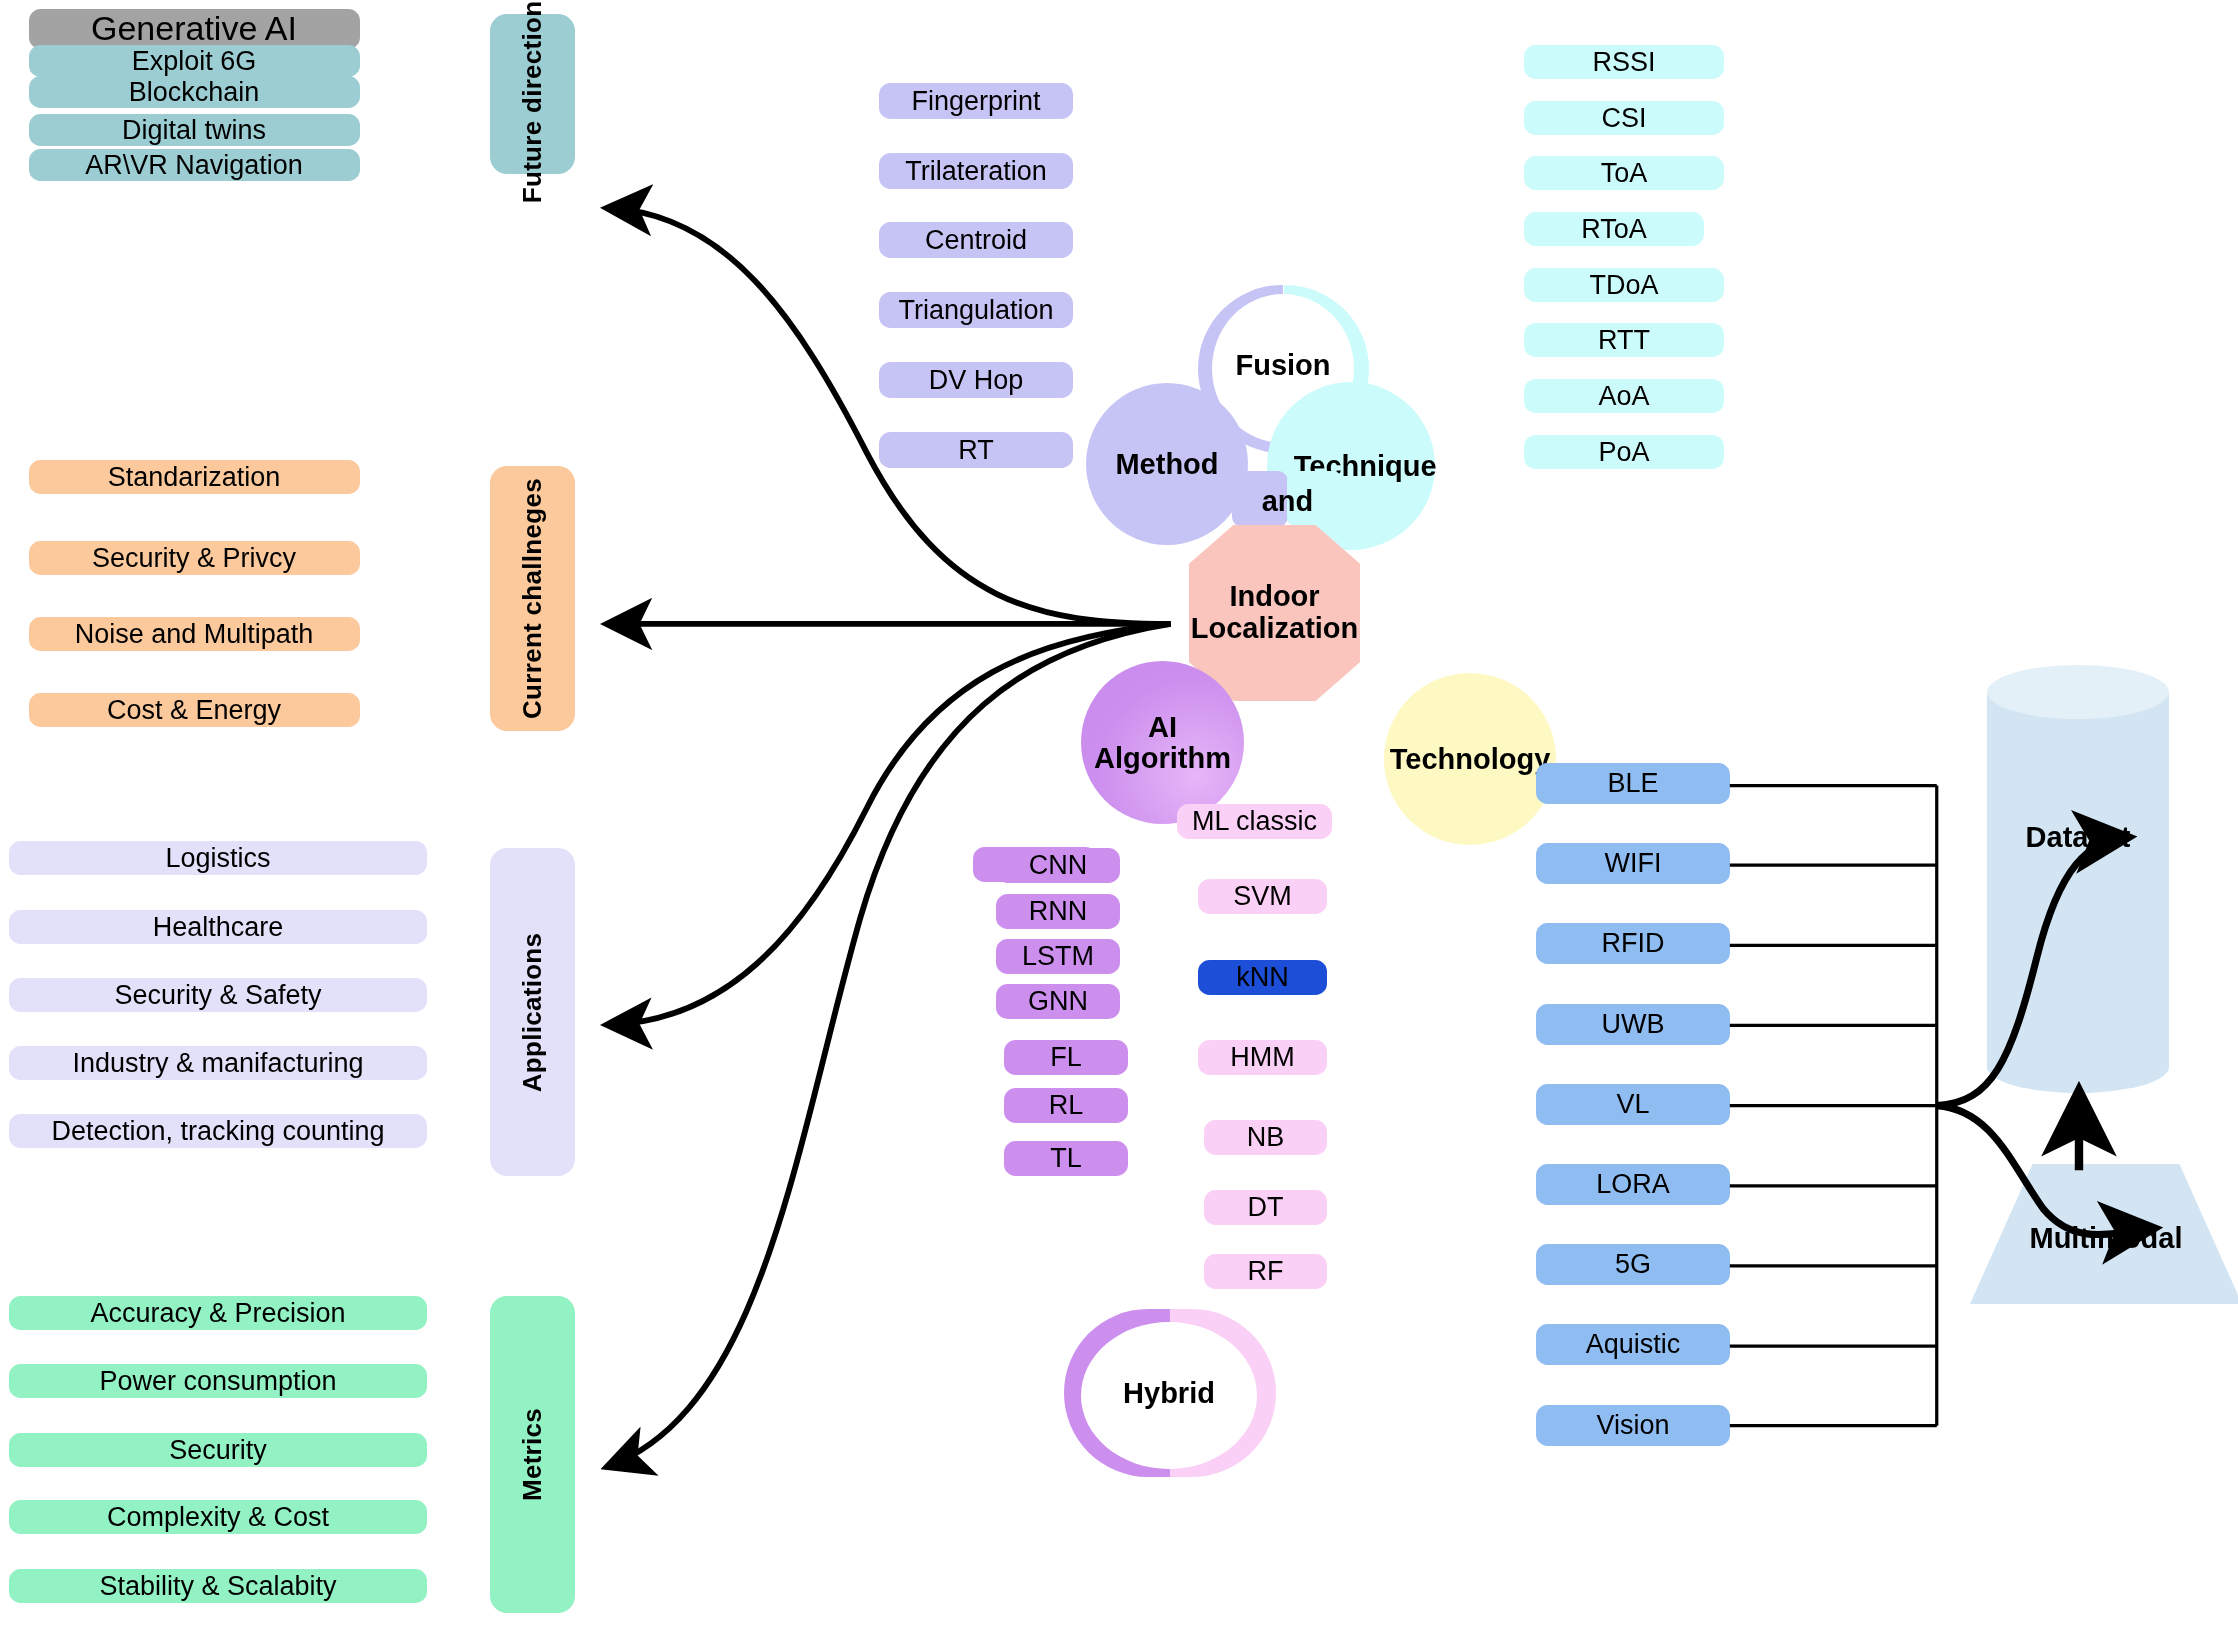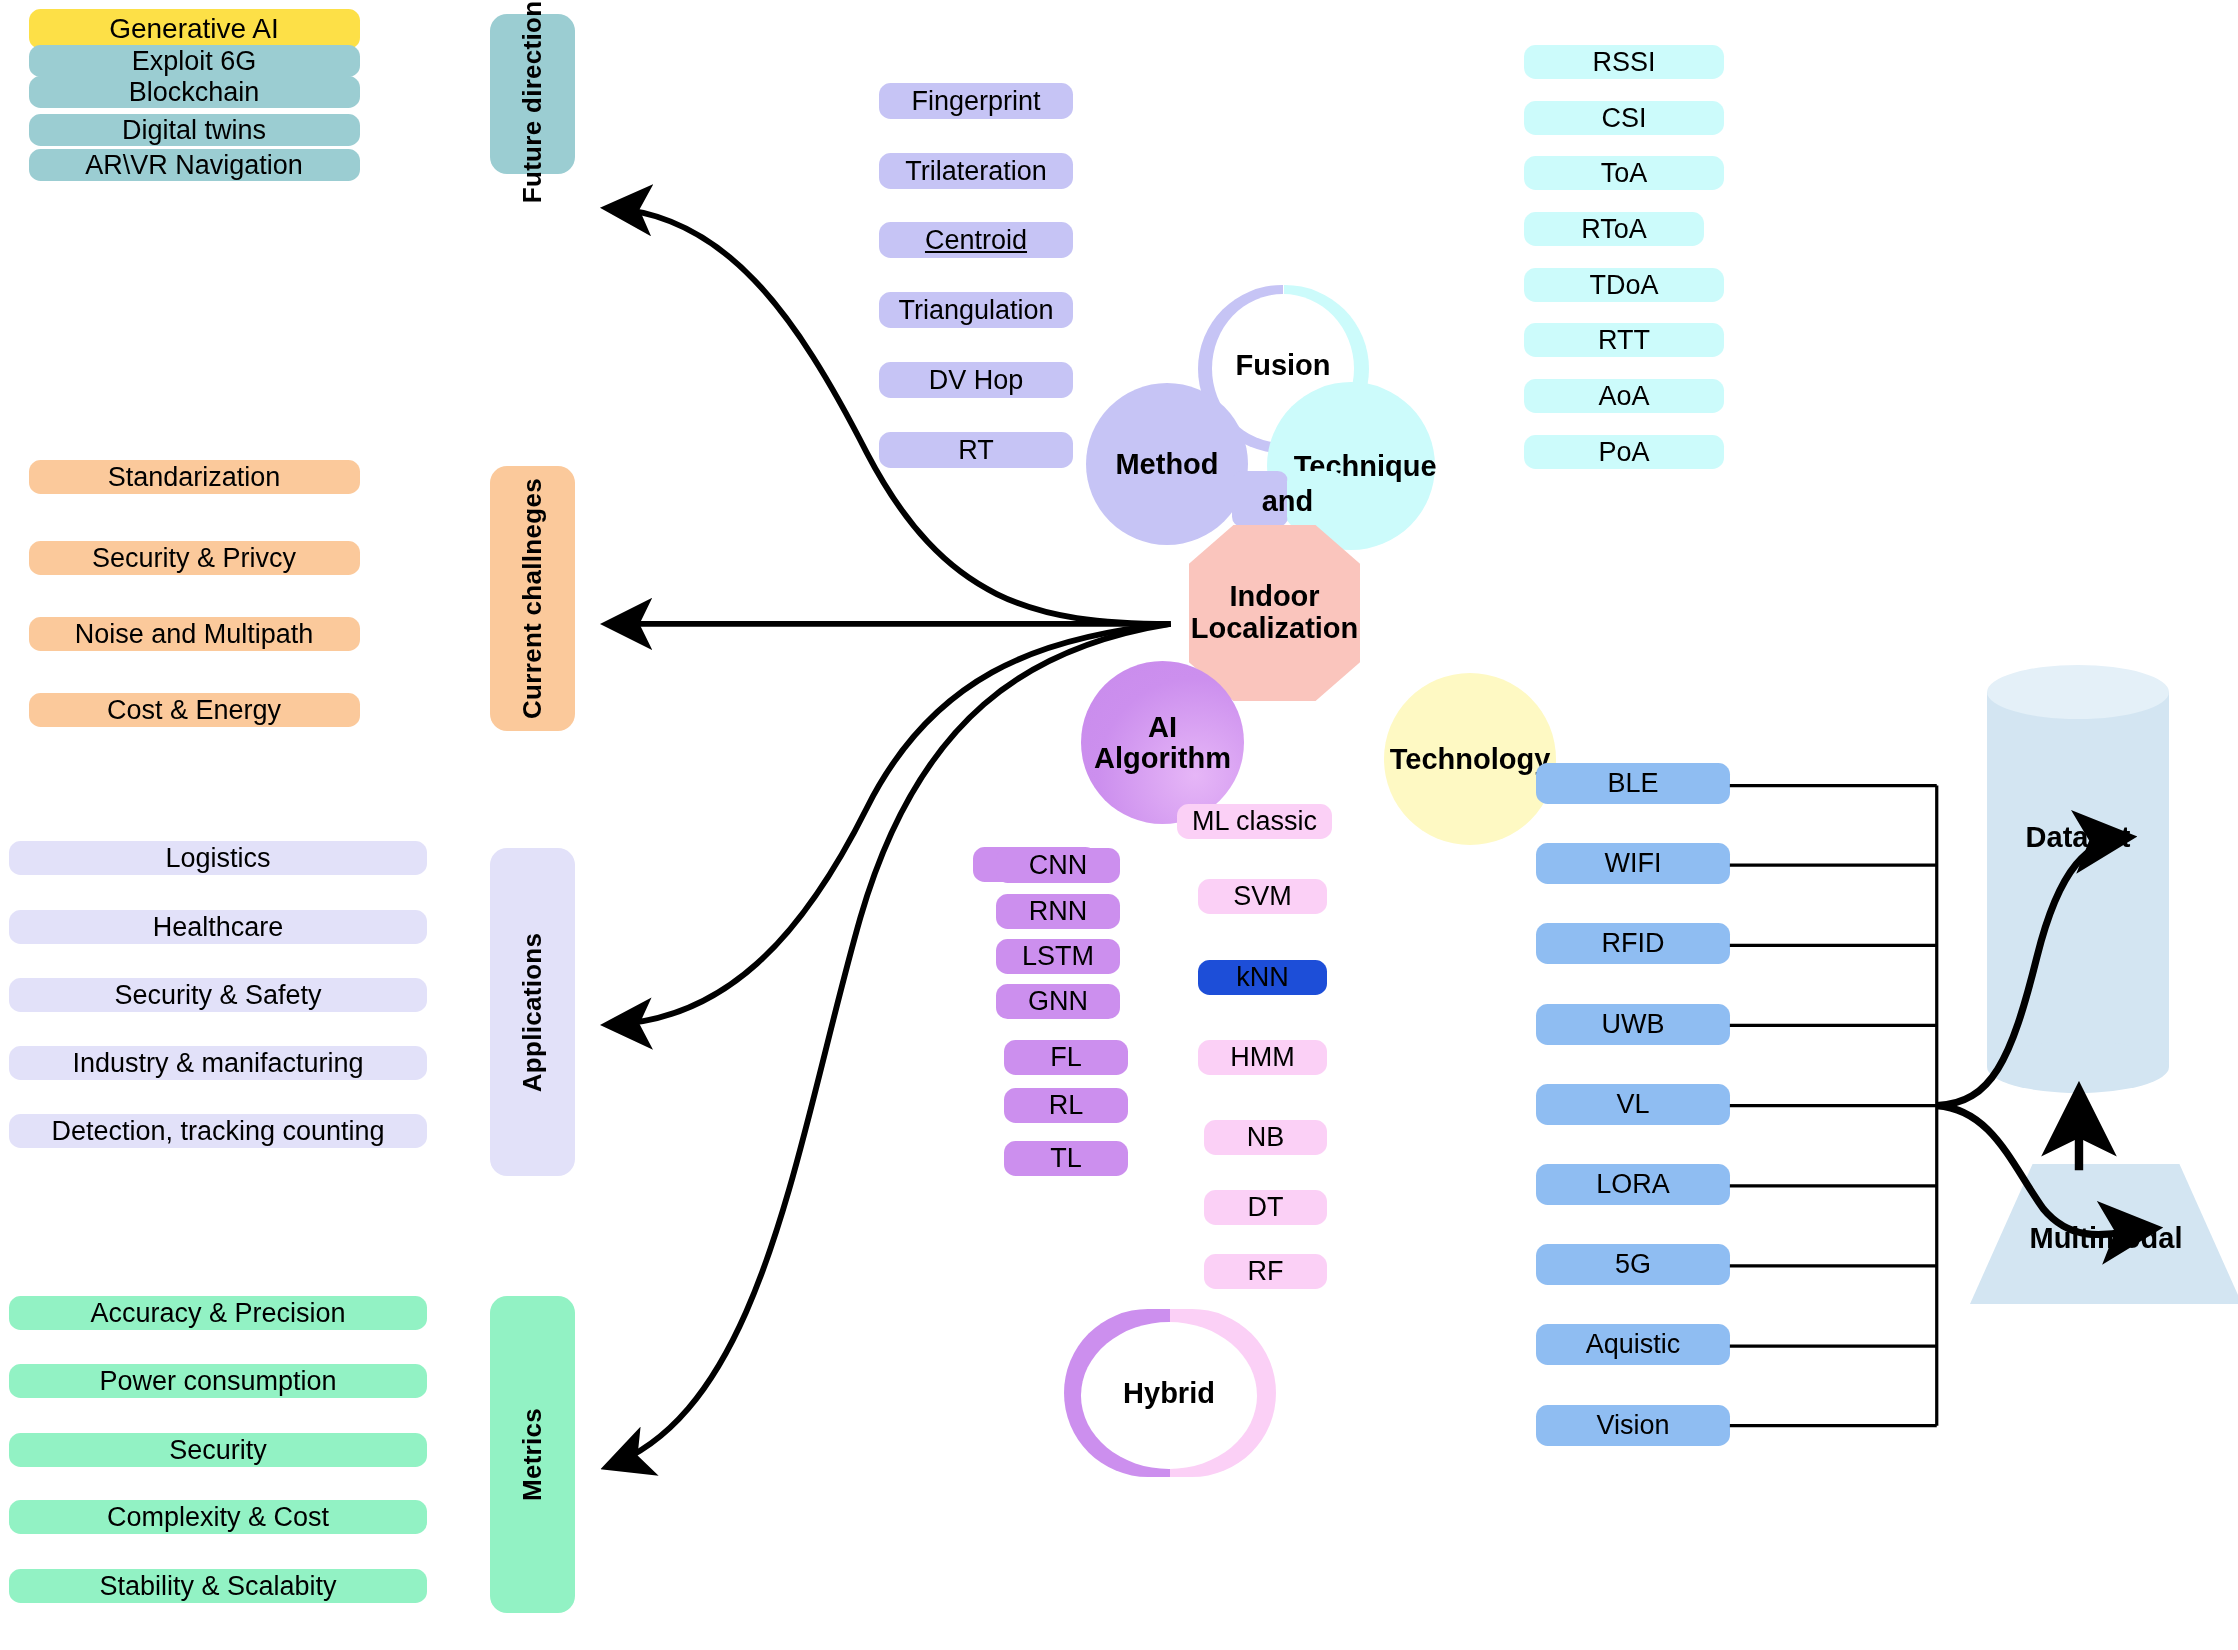--- a/index.html
+++ b/index.html
@@ -58,21 +58,21 @@
     box-sizing:border-box;
   }
   svg.overlay{position:absolute;left:0;top:0;width:2239px;height:1650px;pointer-events:none;}
   .lbl-on-top{position:absolute;font-weight:bold;color:#000;white-space:nowrap;}
 </style>
 </head>
 <body>
 
 <div id="stage">
 
-  <div class="pill" style="left:28.5px;top:9px;width:331px;height:40px;font-size:28px;background:#fde047;">Generative AI</div>
+  <div class="pill" style="left:28.5px;top:9px;width:331px;height:40px;font-size:34px;background:#a3a3a3;">Generative AI</div>
   <div class="pill" style="left:28.5px;top:45px;width:331px;height:32px;font-size:27px;background:#9BCDD2;">Exploit 6G</div>
   <div class="pill" style="left:28.5px;top:76px;width:331px;height:32px;font-size:27px;background:#9BCDD2;">Blockchain</div>
   <div class="pill" style="left:28.5px;top:114px;width:331px;height:32px;font-size:27px;background:#9BCDD2;">Digital twins</div>
   <div class="pill" style="left:28.5px;top:149px;width:331px;height:32px;font-size:27px;background:#9BCDD2;">AR\VR Navigation</div>
 
   <div class="catbar" style="left:490px;top:14.2px;width:85px;height:160px;background:#9BCDD2;">
     <span style="font-size:26px;">Future directions</span>
   </div>
 
   <div class="pill" style="left:28.5px;top:460px;width:331px;height:34px;font-size:27px;background:#FBC99B;">Standarization</div>
@@ -99,21 +99,21 @@
   <div class="pill" style="left:9px;top:1433px;width:418px;height:34px;font-size:27px;background:#92F2C4;">Security</div>
   <div class="pill" style="left:9px;top:1500px;width:418px;height:34px;font-size:27px;background:#92F2C4;">Complexity &amp; Cost</div>
   <div class="pill" style="left:9px;top:1569px;width:418px;height:34px;font-size:27px;background:#92F2C4;">Stability &amp; Scalabity</div>
 
   <div class="catbar" style="left:490px;top:1296px;width:85px;height:317px;background:#92F2C4;">
     <span style="font-size:26px;">Metrics</span>
   </div>
 
   <div class="pill" style="left:879px;top:83px;width:194px;height:36px;font-size:27px;background:#C6C4F5;">Fingerprint</div>
   <div class="pill" style="left:879px;top:153px;width:194px;height:36px;font-size:27px;background:#C6C4F5;">Trilateration</div>
-  <div class="pill" style="left:879px;top:222px;width:194px;height:36px;font-size:27px;background:#C6C4F5;text-decoration:underline;">Centroid</div>
+  <div class="pill" style="left:879px;top:222px;width:194px;height:36px;font-size:27px;background:#C6C4F5;">Centroid</div>
   <div class="pill" style="left:879px;top:292px;width:194px;height:36px;font-size:27px;background:#C6C4F5;">Triangulation</div>
   <div class="pill" style="left:879px;top:362px;width:194px;height:36px;font-size:27px;background:#C6C4F5;">DV Hop</div>
   <div class="pill" style="left:879px;top:432px;width:194px;height:36px;font-size:27px;background:#C6C4F5;">RT</div>
 
   <div class="pill" style="left:1524px;top:45px;width:200px;height:34px;font-size:27px;background:#CCFBFB;">RSSI</div>
   <div class="pill" style="left:1524px;top:101px;width:200px;height:34px;font-size:27px;background:#CCFBFB;">CSI</div>
   <div class="pill" style="left:1524px;top:156px;width:200px;height:34px;font-size:27px;background:#CCFBFB;">ToA</div>
   <div class="pill" style="left:1524px;top:212px;width:180px;height:34px;font-size:27px;background:#CCFBFB;">RToA</div>
   <div class="pill" style="left:1524px;top:268px;width:200px;height:34px;font-size:27px;background:#CCFBFB;">TDoA</div>
   <div class="pill" style="left:1524px;top:323px;width:200px;height:34px;font-size:27px;background:#CCFBFB;">RTT</div>

